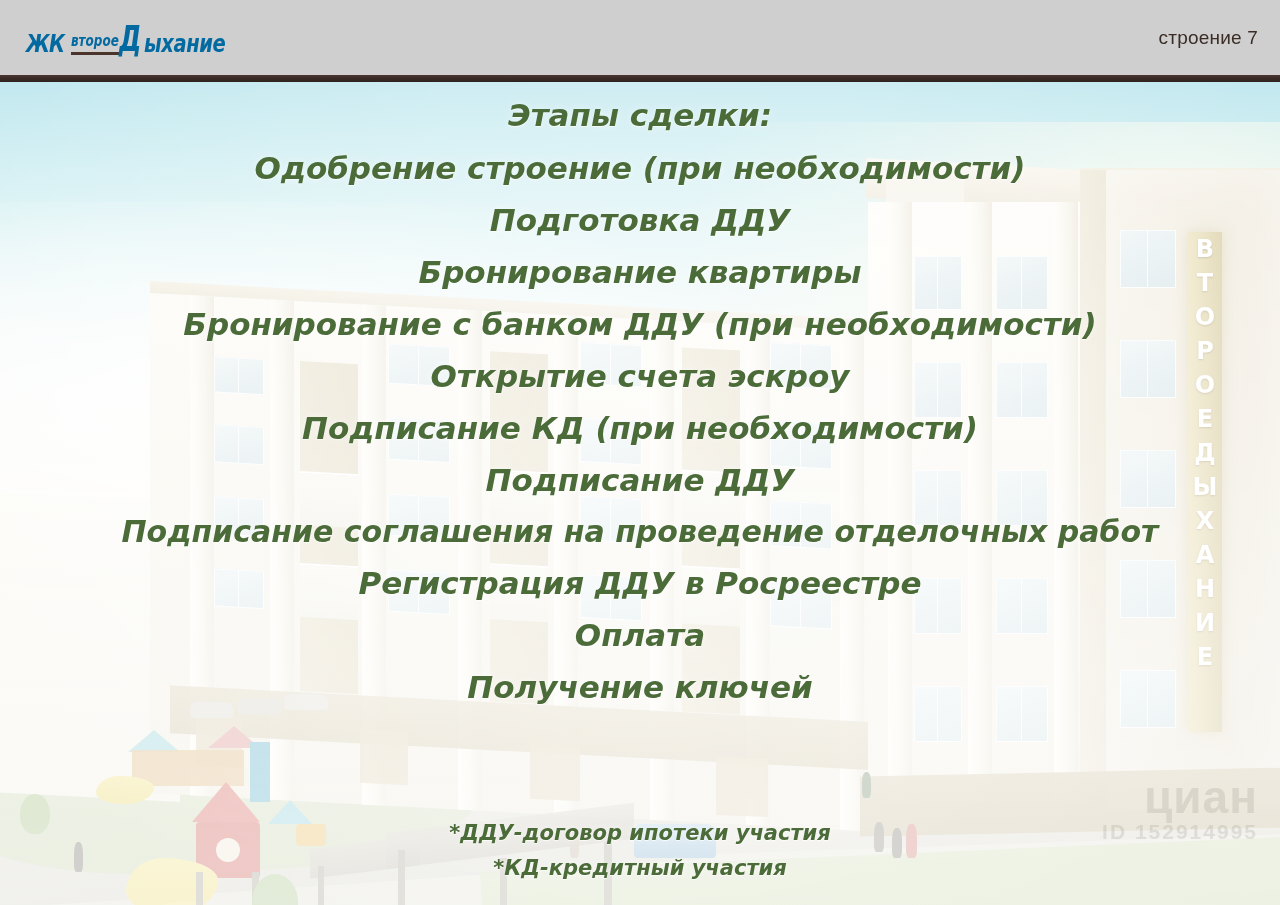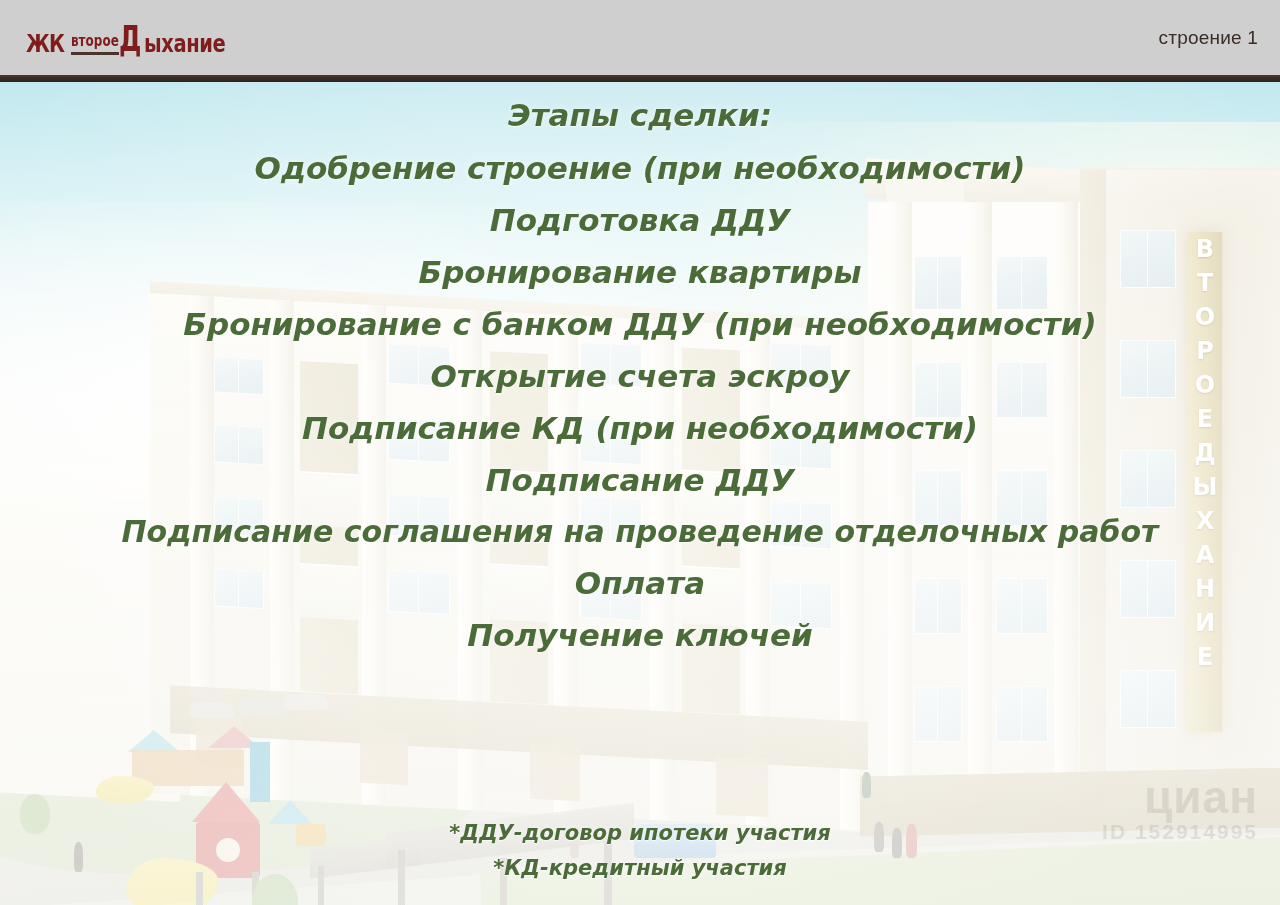--- a/index.html
+++ b/index.html
@@ -21,22 +21,23 @@
     position:absolute;left:0;top:75px;width:1280px;height:7px;
     background:linear-gradient(180deg,#4a3731 0%,#3a2a25 45%,#2f221e 100%);
     z-index:41;
   }
 
   
   .logo{
     position:absolute;left:26px;top:22px;
     height:34px;
     display:flex;align-items:flex-end;
-    color:#7f1d1d;
+    color:#0369a1;
     white-space:nowrap;
+    font-style:italic;
   }
   .logo-zhk{
     font-family:"DejaVu Sans", sans-serif;
     font-weight:700;
     font-size:25px;
     letter-spacing:-1px;
     line-height:1;
     transform:scaleX(.78);
     transform-origin:left bottom;
     margin-right:-4px;
@@ -374,21 +375,21 @@
 
 <div class="page">
 
   <div class="header">
     <div class="logo">
       <span class="logo-zhk">ЖК</span>
       <span class="logo-mid">второе</span>
       <span class="logo-d">Д</span>
       <span class="logo-rest">ыхание</span>
     </div>
-    <div class="header-right">строение 1</div>
+    <div class="header-right">строение 7</div>
   </div>
   <div class="header-rule"></div>
 
   <div class="stage">
 
     <div class="layer sky"></div>
     <div class="layer sky-haze"></div>
     <div class="layer sun-glow"></div>
 
     <div class="layer city">
@@ -557,20 +558,21 @@
     <div class="steps">
       <div class="step title">Этапы сделки:</div>
       <div class="step">Одобрение строение (при необходимости)</div>
       <div class="step">Подготовка ДДУ</div>
       <div class="step">Бронирование квартиры</div>
       <div class="step">Бронирование с банком ДДУ (при необходимости)</div>
       <div class="step">Открытие счета эскроу</div>
       <div class="step">Подписание КД (при необходимости)</div>
       <div class="step">Подписание ДДУ</div>
       <div class="step wide">Подписание соглашения на проведение отделочных работ</div>
+      <div class="step">Регистрация ДДУ в Росреестре</div>
       <div class="step">Оплата</div>
       <div class="step">Получение ключей</div>
     </div>
 
     <div class="notes">
       <div class="note">*ДДУ-договор ипотеки участия</div>
       <div class="note">*КД-кредитный участия</div>
     </div>
   </div>
 

